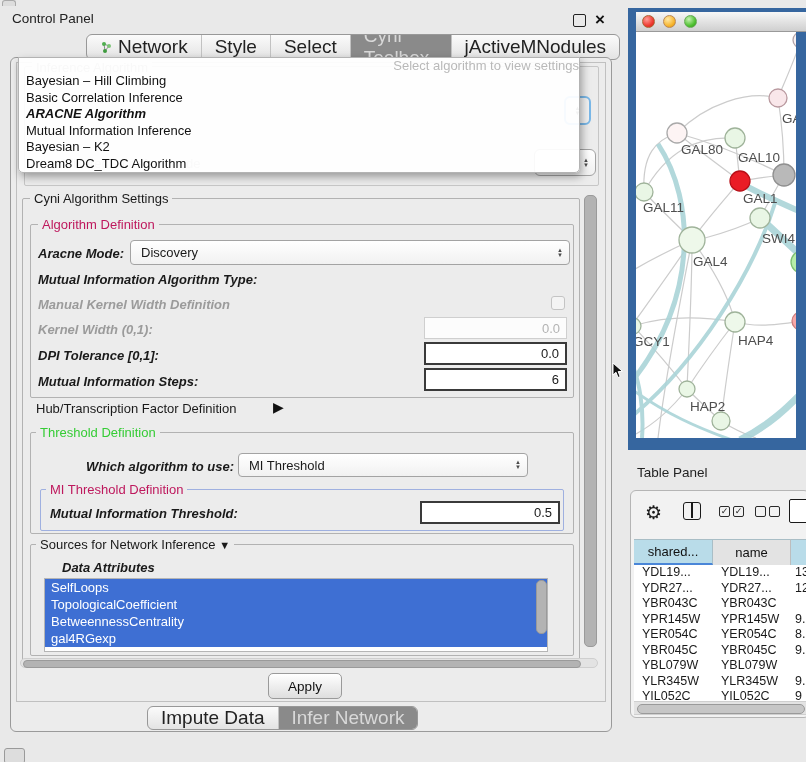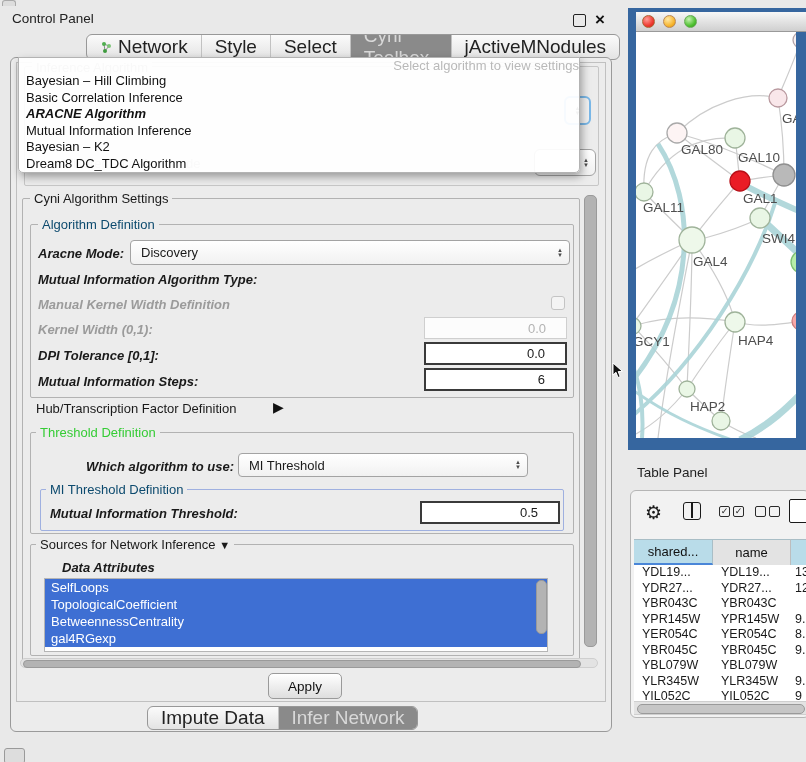--- a/index.html
+++ b/index.html
@@ -14,27 +14,27 @@
   .float-ico{width:11px;height:11px;border:1.6px solid #222;border-radius:2px;}
   .close-ico{font-size:17px;font-weight:bold;color:#111;line-height:11px;}
   
   .tabstrip{display:flex;height:24px;border:1px solid #989898;border-radius:6px;background:linear-gradient(#fbfbfb,#e3e3e3);overflow:hidden;}
   .tab{display:flex;align-items:center;gap:5px;padding:0 13px;font-size:19px;color:#222;border-left:1px solid #c2c2c2;cursor:default;}
   .tab:first-child{border-left:none;}
   .tab.sel{background:#8a8a8a;color:#d9d9d9;}
   
   .fs{border:1px solid #b2b2b2;border-radius:2px;}
   .legend{position:absolute;background:#ececec;padding:0 4px;font-size:13px;white-space:nowrap;}
-  .lg-blue{color:#0c4a6e;}
+  .lg-blue{color:#be185d;}
   .lg-green{color:#35cc35;}
   
   .combo{border:1px solid #a3a3a3;border-radius:4px;background:linear-gradient(#ffffff,#f1f1f1);display:flex;align-items:center;box-sizing:border-box;}
   .combo .val{flex:1;padding-left:10px;font-size:13px;white-space:nowrap;overflow:hidden;}
   .arrows{width:18px;display:flex;flex-direction:column;align-items:center;justify-content:center;color:#4a4a4a;font-size:6px;line-height:5px;}
-  .field{border:1px solid #bdbdbd;background:#fff;font-size:13px;display:flex;align-items:center;justify-content:flex-end;padding-right:20px;box-sizing:border-box;}
+  .field{border:1px solid #bdbdbd;background:#fff;font-size:13px;display:flex;align-items:center;justify-content:flex-end;padding-right:6px;box-sizing:border-box;}
   .field.dark{border:2px solid #3a3a3a;}
   .field.off{background:#fcfcfc;color:#b3b3b3;border-color:#cfcfcf;}
   .chk{width:14px;height:14px;border:1px solid #c4c4c4;border-radius:3px;background:#f4f4f4;box-sizing:border-box;}
   
   .attr-list{background:#fff;border:1px solid #b5b5b5;overflow:hidden;}
   .attr-item{height:17px;line-height:17px;background:#3e6fd3;color:#fff;padding-left:6px;font-size:13px;white-space:nowrap;}
   .sb-thumb{background:#b3b3b3;border:1px solid #9a9a9a;border-radius:5px;}
   .hsb{background:#e3e3e3;border:1px solid #cfcfcf;border-radius:5px;}
   
   .btn{border:1px solid #9a9a9a;border-radius:5px;background:linear-gradient(#ffffff,#dedede);

